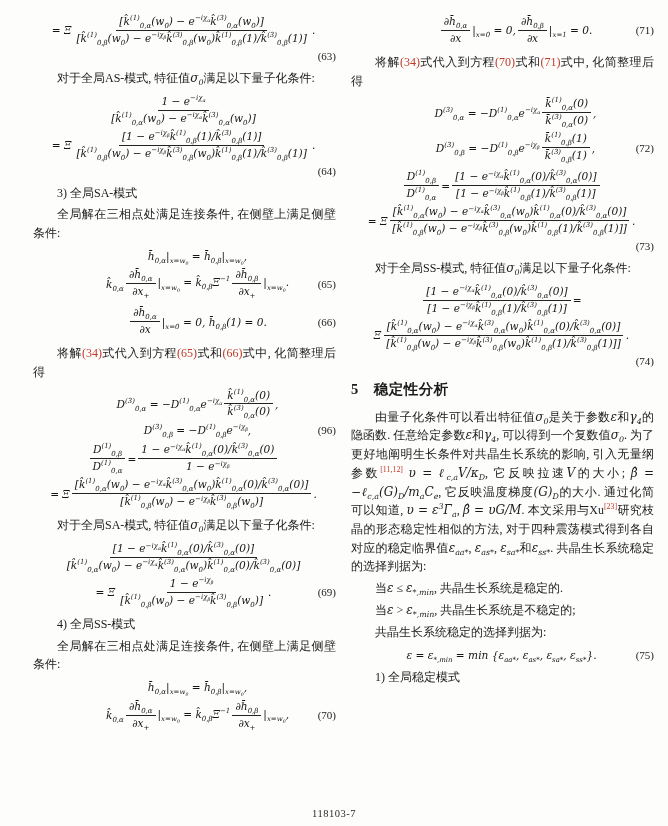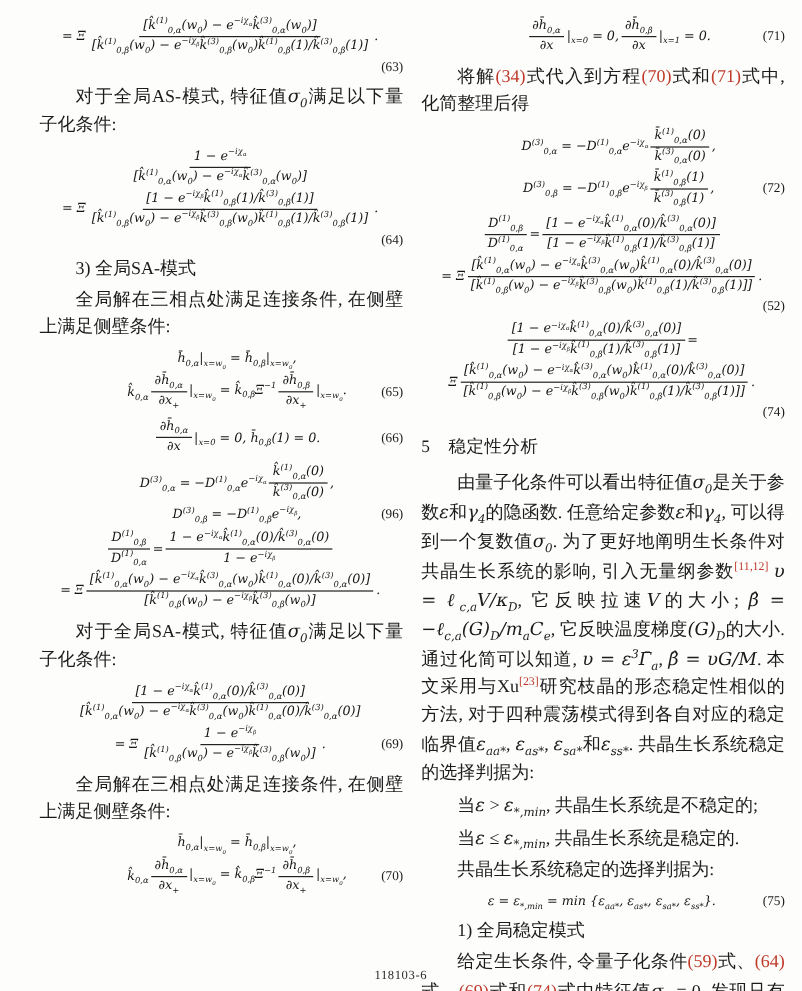--- a/index.html
+++ b/index.html
@@ -1,23 +1,23 @@
 <!DOCTYPE html>
 <html><head>
 <meta charset="utf-8">
 <style>
   html,body{margin:0;padding:0;width:668px;height:826px;overflow:hidden;background:#ffffff;}
   #page{position:relative;width:668px;height:826px;background:#fdfdfc;color:#1b1b1b;
         font-family:"Liberation Serif","DejaVu Serif",serif;overflow:hidden;}
   .column{position:absolute;top:8px;width:303px;}
   #col-left{left:33px;}
   #col-right{left:351px;}
-  .para{margin:3px 0;text-align:justify;font-size:15px;line-height:1.56;}
+  .para{margin:3px 0;text-align:justify;font-size:12px;line-height:1.56;}
   .para.indent{text-indent:2em;}
-  .sec-heading{font-size:14.5px;font-weight:400;margin:13px 0 9px 0;letter-spacing:0.5px;}
+  .sec-heading{font-size:14.5px;font-weight:700;margin:13px 0 9px 0;letter-spacing:0.5px;}
   .math{font-family:"DejaVu Serif",serif;font-style:italic;}
   .cite{color:#bf3a2a;}
   sub,sup{font-size:0.66em;font-style:inherit;line-height:0;}
   .eq{margin:7px 0;font-size:10.6px;color:#151515;}
   .eq-line{position:relative;display:flex;align-items:center;justify-content:center;margin:4px 0;min-height:13px;padding-right:2px;}
   .eq.left .eq-line{justify-content:center;padding-left:28px;}
   .eq-line.numonly{min-height:12px;margin-top:1px;}
   .eq-body{display:inline-flex;align-items:center;flex-wrap:nowrap;white-space:nowrap;}
   .eqtxt{display:inline-block;}
   .frac{display:inline-flex;flex-direction:column;align-items:center;vertical-align:middle;
@@ -103,20 +103,21 @@
           <span class="eq-body math">
             <span class="frac">
               <span class="fnum">∂h̄<sub>0,α</sub></span>
               <span class="fden">∂x</span>
             </span>
             <span class="eqtxt">|<sub>x=0</sub> = 0, h̄<sub>0,β</sub>(1) = 0.</span>
           </span>
           <span class="eq-num">(66)</span>
         </div>
       </div>
+      <p class="para indent">将解<span class="cite">(34)</span>式代入到方程<span class="cite">(65)</span>式和<span class="cite">(66)</span>式中, 化简整理后得</p>
       <div class="eq left">
         <div class="eq-line">
           <span class="eq-body math">
             <span class="eqtxt">D<sup>(3)</sup><sub>0,α</sub> = −D<sup>(1)</sup><sub>0,α</sub>e<sup>−iχ<sub>α</sub></sup></span>
             <span class="frac">
               <span class="fnum">k̂<sup>(1)</sup><sub>0,α</sub>(0)</span>
               <span class="fden">k̂<sup>(3)</sup><sub>0,α</sub>(0)</span>
             </span>
             <span class="eqtxt">,</span>
           </span>
@@ -168,20 +169,21 @@
             <span class="eqtxt">= Ξ</span>
             <span class="frac">
               <span class="fnum">1 − e<sup>−iχ<sub>β</sub></sup></span>
               <span class="fden">[k̂<sup>(1)</sup><sub>0,β</sub>(w<sub>0</sub>) − e<sup>−iχ<sub>β</sub></sup>k̂<sup>(3)</sup><sub>0,β</sub>(w<sub>0</sub>)]</span>
             </span>
             <span class="eqtxt">.</span>
           </span>
           <span class="eq-num">(69)</span>
         </div>
       </div>
+      <p class="para indent">4) 全局SS-模式</p>
       <p class="para indent">全局解在三相点处满足连接条件, 在侧壁上满足侧壁条件:</p>
       <div class="eq left">
         <div class="eq-line">
           <span class="eq-body math">
             <span class="eqtxt">h̄<sub>0,α</sub>|<sub>x=w<sub>0</sub></sub> = h̄<sub>0,β</sub>|<sub>x=w<sub>0</sub></sub>,</span>
           </span>
         </div>
         <div class="eq-line">
           <span class="eq-body math">
             <span class="eqtxt">k̂<sub>0,α</sub></span>
@@ -260,23 +262,24 @@
           <span class="eq-body math">
             <span class="eqtxt">= Ξ</span>
             <span class="frac">
               <span class="fnum">[k̂<sup>(1)</sup><sub>0,α</sub>(w<sub>0</sub>) − e<sup>−iχ<sub>α</sub></sup>k̂<sup>(3)</sup><sub>0,α</sub>(w<sub>0</sub>)k̂<sup>(1)</sup><sub>0,α</sub>(0)/k̂<sup>(3)</sup><sub>0,α</sub>(0)]</span>
               <span class="fden">[k̂<sup>(1)</sup><sub>0,β</sub>(w<sub>0</sub>) − e<sup>−iχ<sub>β</sub></sup>k̂<sup>(3)</sup><sub>0,β</sub>(w<sub>0</sub>)k̂<sup>(1)</sup><sub>0,β</sub>(1)/k̂<sup>(3)</sup><sub>0,β</sub>(1)]]</span>
             </span>
             <span class="eqtxt">.</span>
           </span>
         </div>
         <div class="eq-line numonly">
-          <span class="eq-num">(52)</span>
-        </div>
-      </div>
+          <span class="eq-num">(73)</span>
+        </div>
+      </div>
+      <p class="para indent">对于全局SS-模式, 特征值<span class="math">σ<sub>0</sub></span>满足以下量子化条件:</p>
       <div class="eq center">
         <div class="eq-line">
           <span class="eq-body math">
             <span class="frac">
               <span class="fnum">[1 − e<sup>−iχ<sub>α</sub></sup>k̂<sup>(1)</sup><sub>0,α</sub>(0)/k̂<sup>(3)</sup><sub>0,α</sub>(0)]</span>
               <span class="fden">[1 − e<sup>−iχ<sub>β</sub></sup>k̂<sup>(1)</sup><sub>0,β</sub>(1)/k̂<sup>(3)</sup><sub>0,β</sub>(1)]</span>
             </span>
             <span class="eqtxt"> =</span>
           </span>
         </div>
@@ -289,28 +292,27 @@
             </span>
             <span class="eqtxt">.</span>
           </span>
         </div>
         <div class="eq-line numonly">
           <span class="eq-num">(74)</span>
         </div>
       </div>
       <div class="sec-heading">5　稳定性分析</div>
       <p class="para indent">由量子化条件可以看出特征值<span class="math">σ<sub>0</sub></span>是关于参数<span class="math">ε</span>和<span class="math">γ<sub>4</sub></span>的隐函数. 任意给定参数<span class="math">ε</span>和<span class="math">γ<sub>4</sub></span>, 可以得到一个复数值<span class="math">σ<sub>0</sub></span>. 为了更好地阐明生长条件对共晶生长系统的影响, 引入无量纲参数<span class="cite"><sup>[11,12]</sup></span> <span class="math">υ = ℓ<sub>c,a</sub>V/κ<sub>D</sub></span>, 它反映拉速<span class="math">V</span>的大小; <span class="math">β̂ = −ℓ<sub>c,a</sub>(G)<sub>D</sub>/m<sub>a</sub>C<sub>e</sub></span>, 它反映温度梯度<span class="math">(G)<sub>D</sub></span>的大小. 通过化简可以知道, <span class="math">υ = ε<sup>3</sup>Γ̄<sub>a</sub></span>, <span class="math">β̂ = υG/M</span>. 本文采用与Xu<span class="cite"><sup>[23]</sup></span>研究枝晶的形态稳定性相似的方法, 对于四种震荡模式得到各自对应的稳定临界值<span class="math">ε<sub>aa*</sub></span>, <span class="math">ε<sub>as*</sub></span>, <span class="math">ε<sub>sa*</sub></span>和<span class="math">ε<sub>ss*</sub></span>. 共晶生长系统稳定的选择判据为:</p>
+      <p class="para indent">当<span class="math">ε</span> ≤ <span class="math">ε<sub>*,min</sub></span>, 共晶生长系统是稳定的.</p>
       <p class="para indent">当<span class="math">ε</span> &gt; <span class="math">ε<sub>*,min</sub></span>, 共晶生长系统是不稳定的;</p>
-      <p class="para indent">当<span class="math">ε</span> ≤ <span class="math">ε<sub>*,min</sub></span>, 共晶生长系统是稳定的.</p>
       <p class="para indent">共晶生长系统稳定的选择判据为:</p>
       <div class="eq center">
         <div class="eq-line">
           <span class="eq-body math">
             <span class="eqtxt">ε = ε<sub>*,min</sub> = min {ε<sub>aa*</sub>, ε<sub>as*</sub>, ε<sub>sa*</sub>, ε<sub>ss*</sub>}.</span>
           </span>
           <span class="eq-num">(75)</span>
         </div>
       </div>
       <p class="para indent">1) 全局稳定模式</p>
-      <p class="para indent">给定生长条件, 令量子化条件<span class="cite">(59)</span>式、<span class="cite">(64)</span>式、<span class="cite">(69)</span>式和<span class="cite">(74)</span>式中特征值<span class="math">σ<sub>0</sub></span> = 0, 发现只有AA-模式允许一系列中性稳定曲线, 这种非震荡条件下的不稳定模式又被称为ST-模式. ST-模式导致所谓</p>
     </div>
-  <div id="footer">118103-6</div>
+  <div id="footer">118103-7</div>
 </div>
 
 </body></html>

